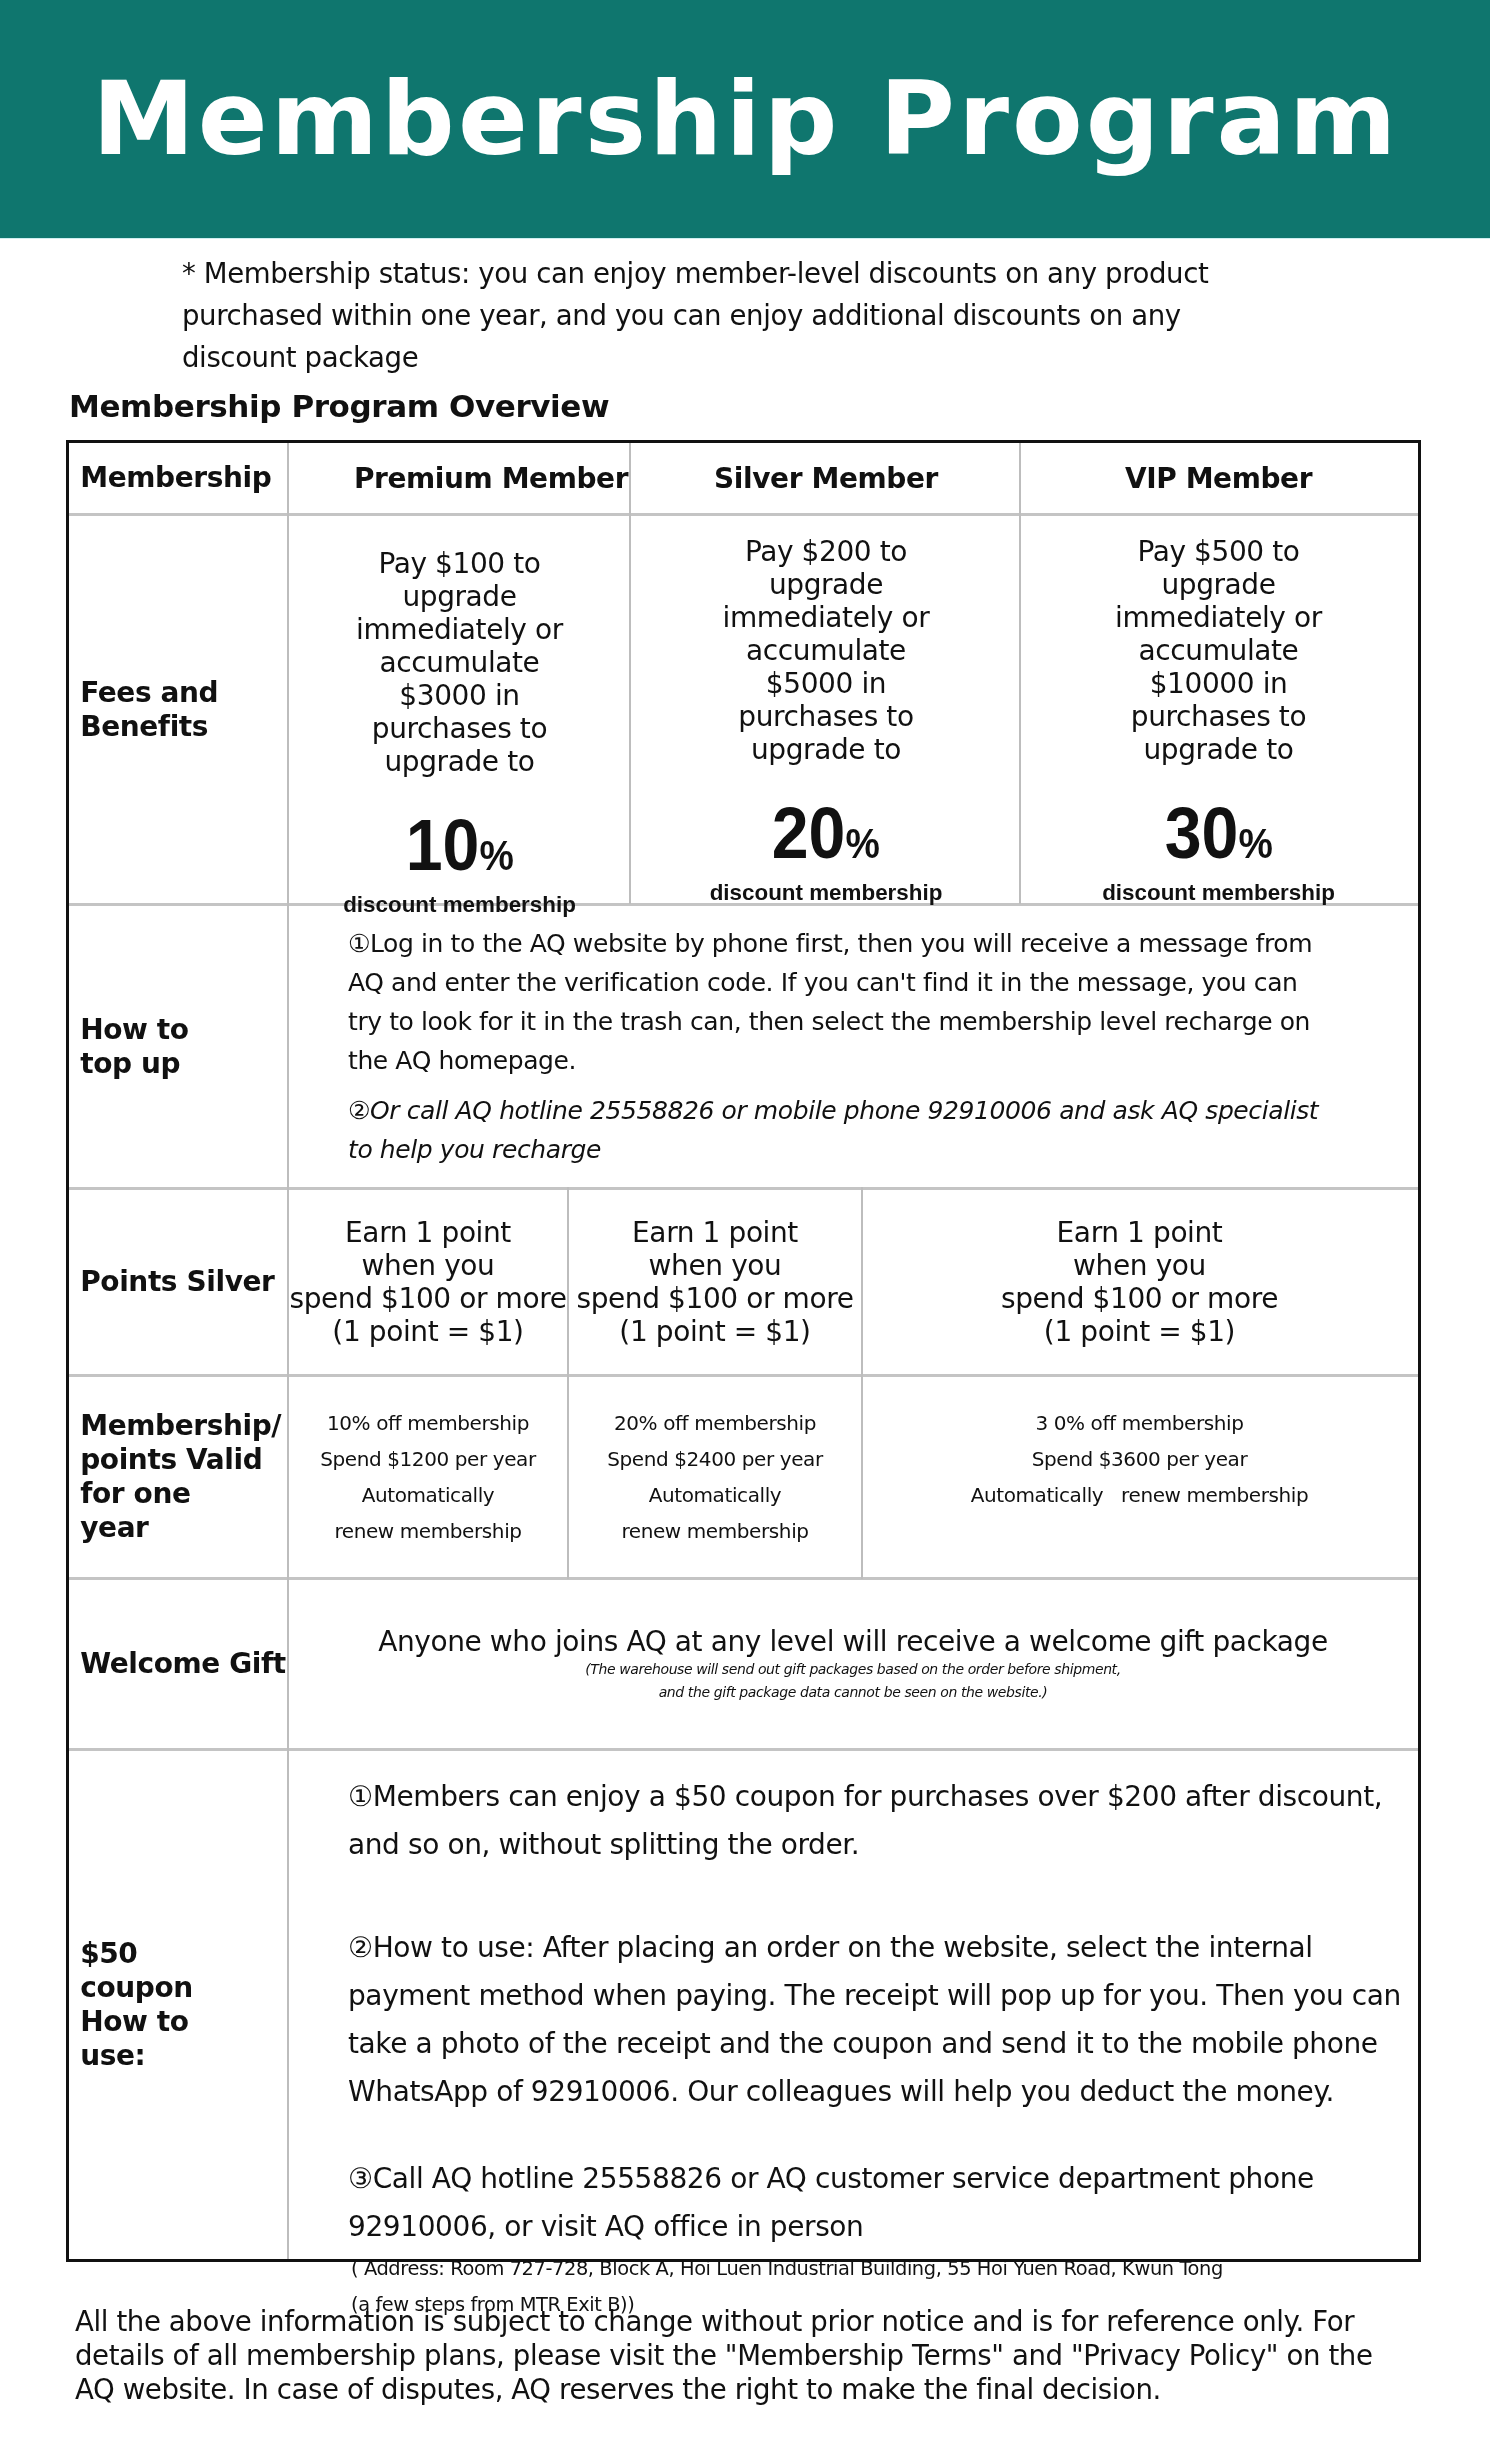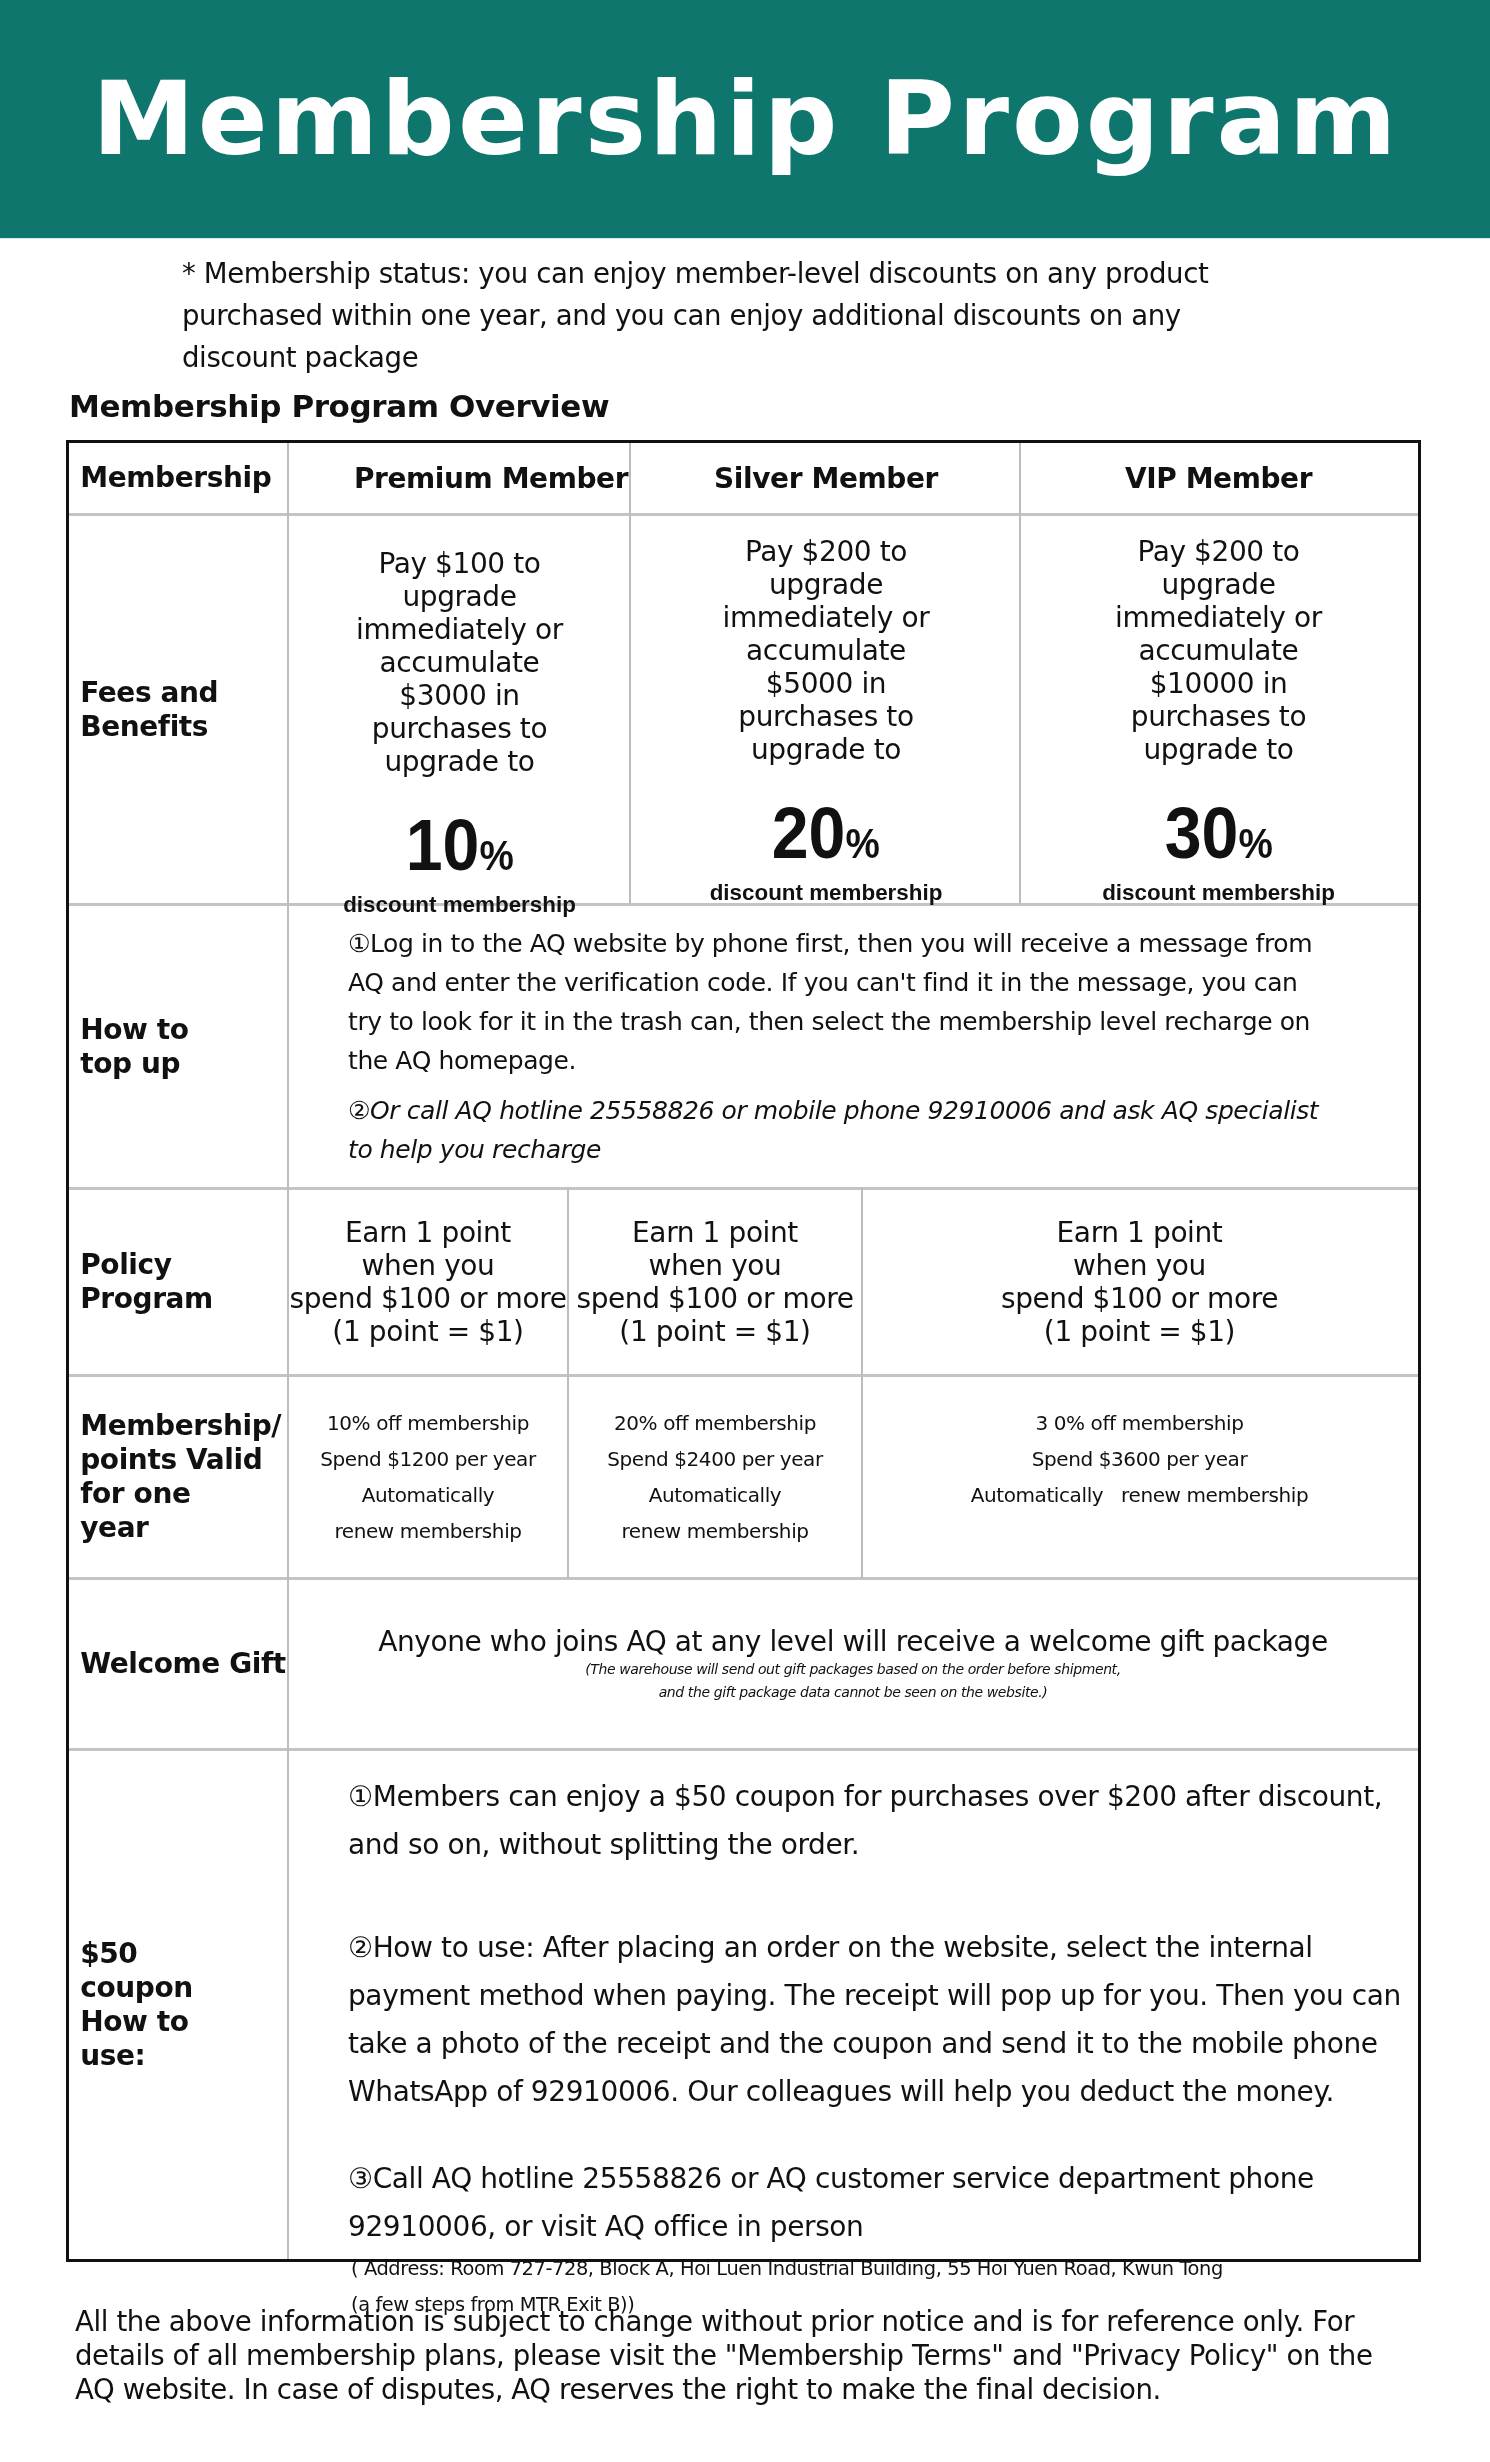--- a/index.html
+++ b/index.html
@@ -90,32 +90,32 @@
     <div class="disc-label">discount membership</div>
   </div>
 
   <div class="cell center" style="left:563px; width:388px; top:73px; height:387px; justify-content:flex-start; padding-top:18.6px;">
     <div class="fee-text" style="width:224px;">Pay $200 to upgrade immediately or accumulate $5000 in purchases to upgrade to</div>
     <div class="big-pct"><span>20</span><span class="pct">%</span></div>
     <div class="disc-label">discount membership</div>
   </div>
 
   <div class="cell center" style="left:952px; width:395px; top:73px; height:387px; justify-content:flex-start; padding-top:18.6px;">
-    <div class="fee-text" style="width:224px;">Pay $200 to upgrade immediately or accumulate $10000 in purchases to upgrade to</div>
+    <div class="fee-text" style="width:224px;">Pay $500 to upgrade immediately or accumulate $10000 in purchases to upgrade to</div>
     <div class="big-pct"><span>30</span><span class="pct">%</span></div>
     <div class="disc-label">discount membership</div>
   </div>
 
   <div class="cell label" style="top:463px; height:281px; width:134px;">How to top up</div>
   <div class="cell" style="left:279px; width:984px; top:463px; height:281px;">
     <div class="para">①Log in to the AQ website by phone first, then you will receive a message from AQ and enter the verification code. If you can't find it in the message, you can try to look for it in the trash can, then select the membership level recharge on the AQ homepage.</div>
     <div class="para" style="margin-top:10.4px;font-style:italic;">②Or call AQ hotline 25558826 or mobile phone 92910006 and ask AQ specialist to help you recharge</div>
   </div>
 
-  <div class="cell label" style="top:747px; height:184px; width:220px;">Policy Program</div>
+  <div class="cell label" style="top:747px; height:184px; width:220px;">Points Silver</div>
 
   <div class="cell center pts" style="left:220px; width:278px; top:747px; height:184px;">
     <div>Earn 1 point</div>
     <div>when you</div>
     <div>spend $100 or more</div>
     <div>(1 point = $1)</div>
   </div>
   <div class="cell center pts" style="left:500px; width:292px; top:747px; height:184px;">
     <div>Earn 1 point</div>
     <div>when you</div>

